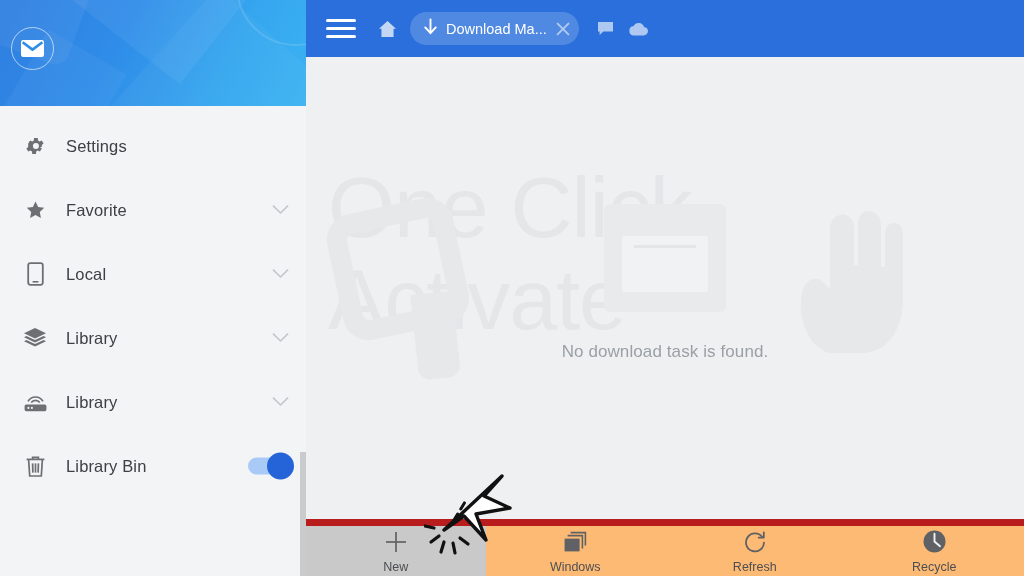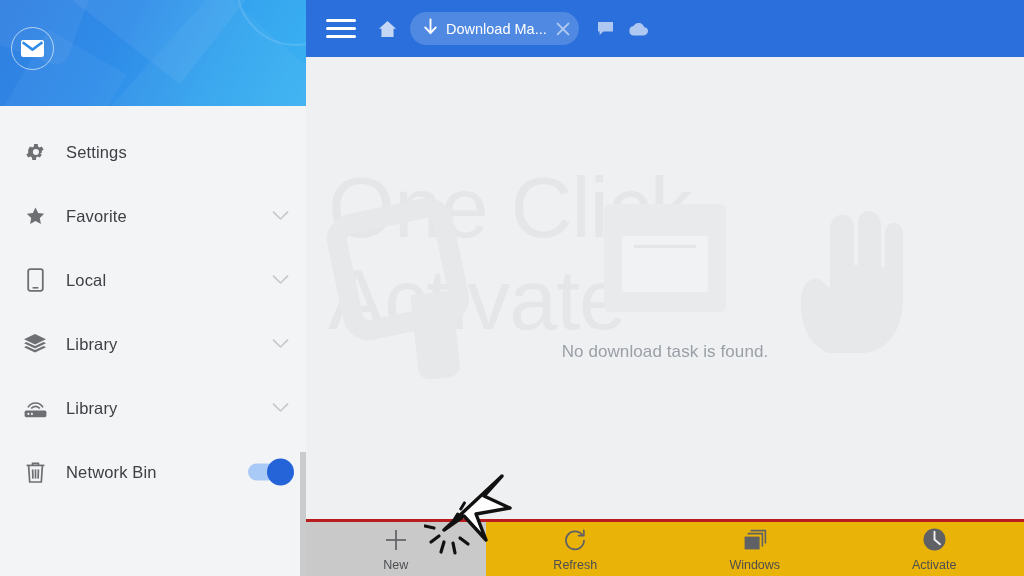--- a/index.html
+++ b/index.html
@@ -30,21 +30,21 @@
          background:none; border:2px solid rgba(255,255,255,0.13); }
   .hs5 { width:90px; height:90px; left:20px; top:46px; transform:rotate(30deg);
          background:rgba(255,255,255,0.045); }
   #mail-badge {
     position:absolute; left:11px; top:27px; width:43px; height:43px;
     border-radius:50%; border:1.5px solid rgba(255,255,255,0.62);
     display:flex; align-items:center; justify-content:center;
   }
   #mail-badge svg { display:block; }
 
-  #sidebar-menu { position:relative; padding-top:14px; }
+  #sidebar-menu { position:relative; padding-top:8px; }
   .nav-item {
     position:relative; display:flex; align-items:center;
     height:64px; padding-left:18px; cursor:pointer;
   }
   .nav-icon {
     width:34px; min-width:34px; display:flex; align-items:center;
     justify-content:center; color:#6d6f72;
   }
   .nav-label {
     font-size:16.5px; color:#3d4044; letter-spacing:.15px;
@@ -134,21 +134,21 @@
   }
   #empty-icon:before {
     content:""; position:absolute; left:30px; top:41px;
     width:62px; height:3px; background:#e3e5e7; z-index:2;
   }
   #empty-text { font-size:17px; color:#9aa0a6; letter-spacing:.1px; }
 
   
   #bottombar {
     position:absolute; left:306px; top:519px; width:718px; height:57px;
-    background:#eab308; display:flex; border-top:3px solid #b91c1c;
+    background:#fdba74; display:flex; border-top:7px solid #b91c1c;
   }
   .bb-item {
     flex:1; display:flex; flex-direction:column; align-items:center;
     justify-content:center; cursor:pointer; color:#5f6164; gap:5px;
   }
   .bb-item.active { background:#c9c9c9; }
   .bb-label { font-size:12.5px; color:#4d4f52; }
   .bb-icon { height:26px; display:flex; align-items:center; }
 
   
@@ -256,21 +256,21 @@
         <span class="nav-icon">
           <svg width="21" height="23" viewBox="0 0 21 23" fill="none" stroke="#6d6f72" stroke-width="1.7">
             <path d="M1.6 4.4 H19.4"></path>
             <path d="M7.6 4.4 V2.4 h5.8 v2"></path>
             <path d="M3.6 4.4 l1.1 16.6 h11.6 l1.1-16.6"></path>
             <line x1="7.6" y1="8.4" x2="7.9" y2="17.6"></line>
             <line x1="10.5" y1="8.4" x2="10.5" y2="17.6"></line>
             <line x1="13.4" y1="8.4" x2="13.1" y2="17.6"></line>
           </svg>
         </span>
-        <span class="nav-label">Network Bin</span>
+        <span class="nav-label">Library Bin</span>
         <span class="toggle">
           <span class="knob"></span>
         </span>
       </div>
 
     </div>
 
     <div id="sidebar-scroll"></div>
   </div>
 
@@ -344,47 +344,47 @@
         <svg width="26" height="26" viewBox="0 0 26 26" fill="none" stroke="#5f6164" stroke-width="1.7">
           <line x1="13" y1="3" x2="13" y2="23"></line>
             <line x1="3" y1="13" x2="23" y2="13"></line>
         </svg>
       </span>
       <span class="bb-label">New</span>
     </div>
 
     <div class="bb-item">
       <span class="bb-icon">
-        <svg width="24" height="24" viewBox="0 0 24 24" fill="none" stroke="#5f6164" stroke-width="1.8" stroke-linecap="round">
-          <path d="M19.2 7 A9 9 0 1 0 21 12.6"></path>
-          <path d="M20.8 2.4 L20.8 7.6 L15.6 7.6" stroke-linejoin="round"></path>
-        </svg>
-      </span>
-      <span class="bb-label">Refresh</span>
-    </div>
-
-    <div class="bb-item">
-      <span class="bb-icon">
         <svg width="26" height="24" viewBox="0 0 26 24" fill="none" stroke="#5f6164" stroke-width="1.6">
           <path d="M8.6 2.6 H23.4 V15.4"></path>
           <path d="M5.6 5.6 H20.4 V18.4"></path>
           <rect x="2.6" y="8.6" width="15" height="12.8" fill="#5f6164" stroke="none"></rect>
         </svg>
       </span>
       <span class="bb-label">Windows</span>
+    </div>
+
+    <div class="bb-item">
+      <span class="bb-icon">
+        <svg width="24" height="24" viewBox="0 0 24 24" fill="none" stroke="#5f6164" stroke-width="1.8" stroke-linecap="round">
+          <path d="M19.2 7 A9 9 0 1 0 21 12.6"></path>
+          <path d="M20.8 2.4 L20.8 7.6 L15.6 7.6" stroke-linejoin="round"></path>
+        </svg>
+      </span>
+      <span class="bb-label">Refresh</span>
     </div>
 
     <div class="bb-item">
       <span class="bb-icon">
         <svg width="25" height="25" viewBox="0 0 25 25">
           <circle cx="12.5" cy="12.5" r="11" fill="#5f6164"></circle>
           <path d="M12.5 4.8 V12.5 L18 17.2" fill="none" stroke="#f1f2f4" stroke-width="1.9" stroke-linecap="round"></path>
         </svg>
       </span>
-      <span class="bb-label">Activate</span>
+      <span class="bb-label">Recycle</span>
     </div>
   </div>
 
   <div id="cursor">
     <svg width="100" height="100" viewBox="0 0 100 100">
       <path d="M20 68 L78 14 L60 34 L86 46 L52 52 L62 78 L40 54z" fill="#ffffff" stroke="#111111" stroke-width="3.4" stroke-linejoin="round"></path>
       <line x1="30" y1="58" x2="41" y2="40" stroke="#111111" stroke-width="3" stroke-linecap="round" stroke-dasharray="7 6"></line>
       <g stroke="#111111" stroke-width="3.2" stroke-linecap="round">
         <line x1="15" y1="74" x2="7" y2="80"></line>
         <line x1="20" y1="80" x2="17" y2="90"></line>

